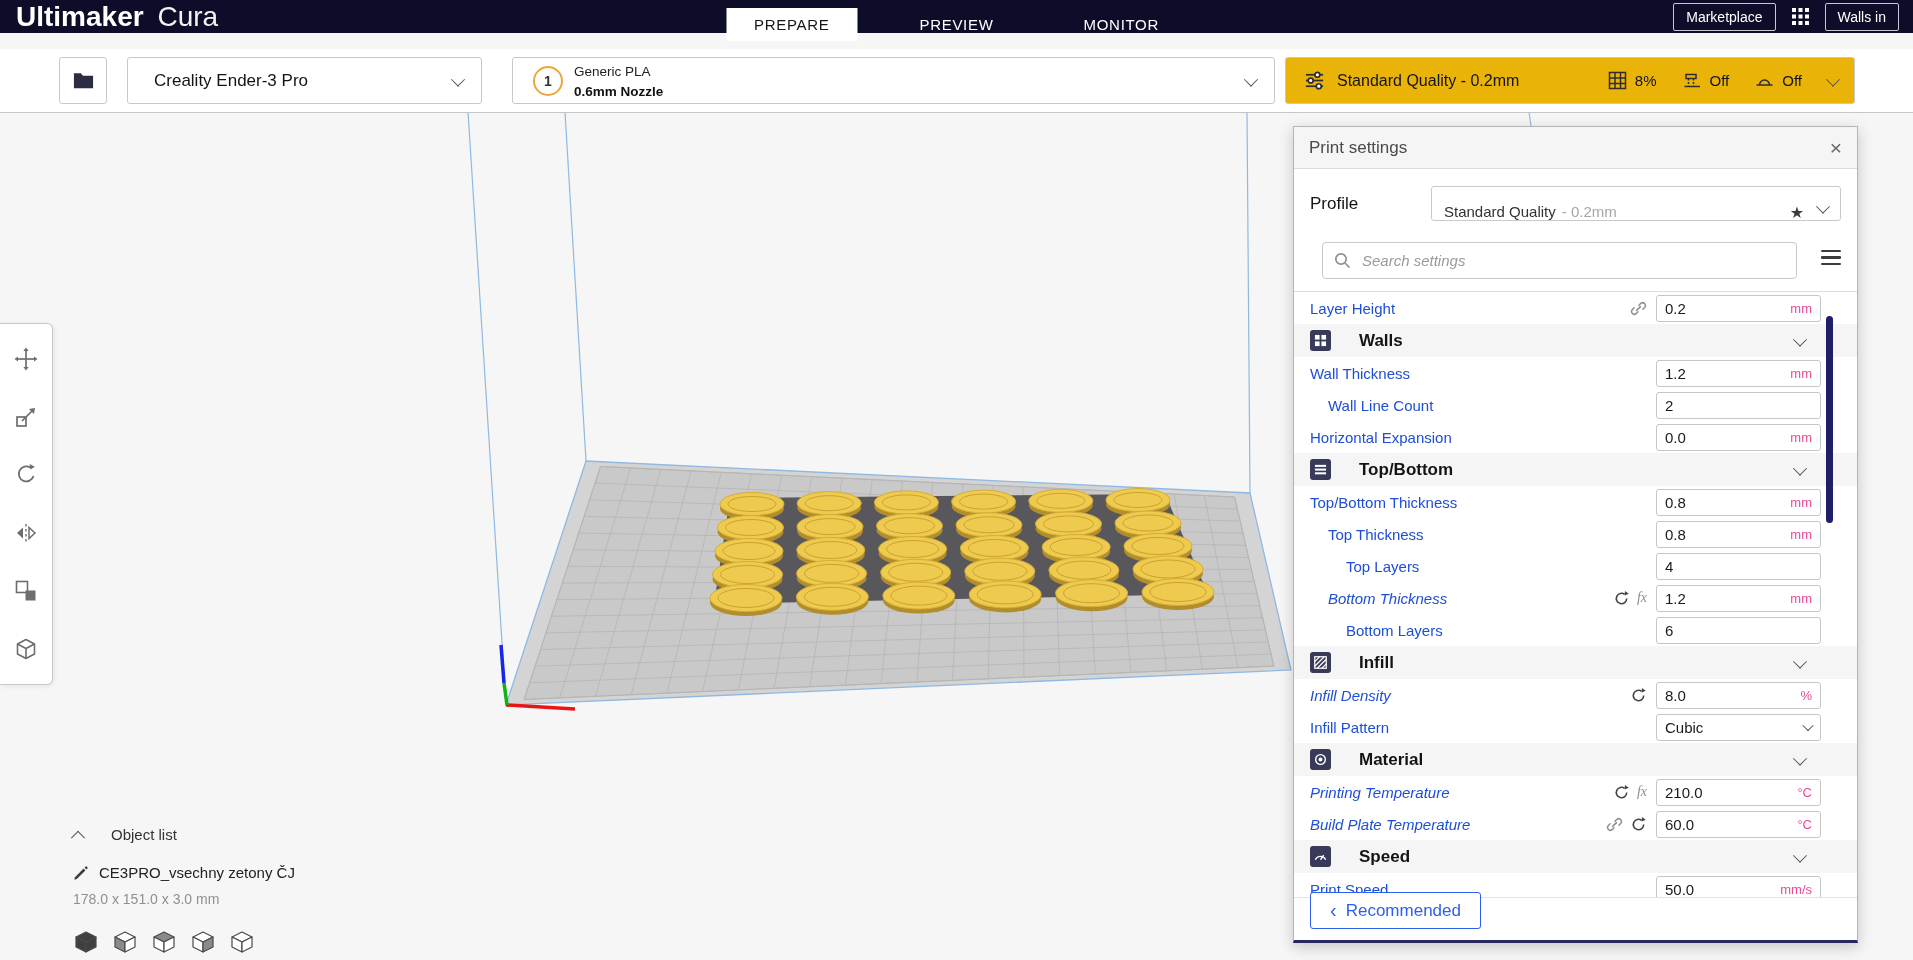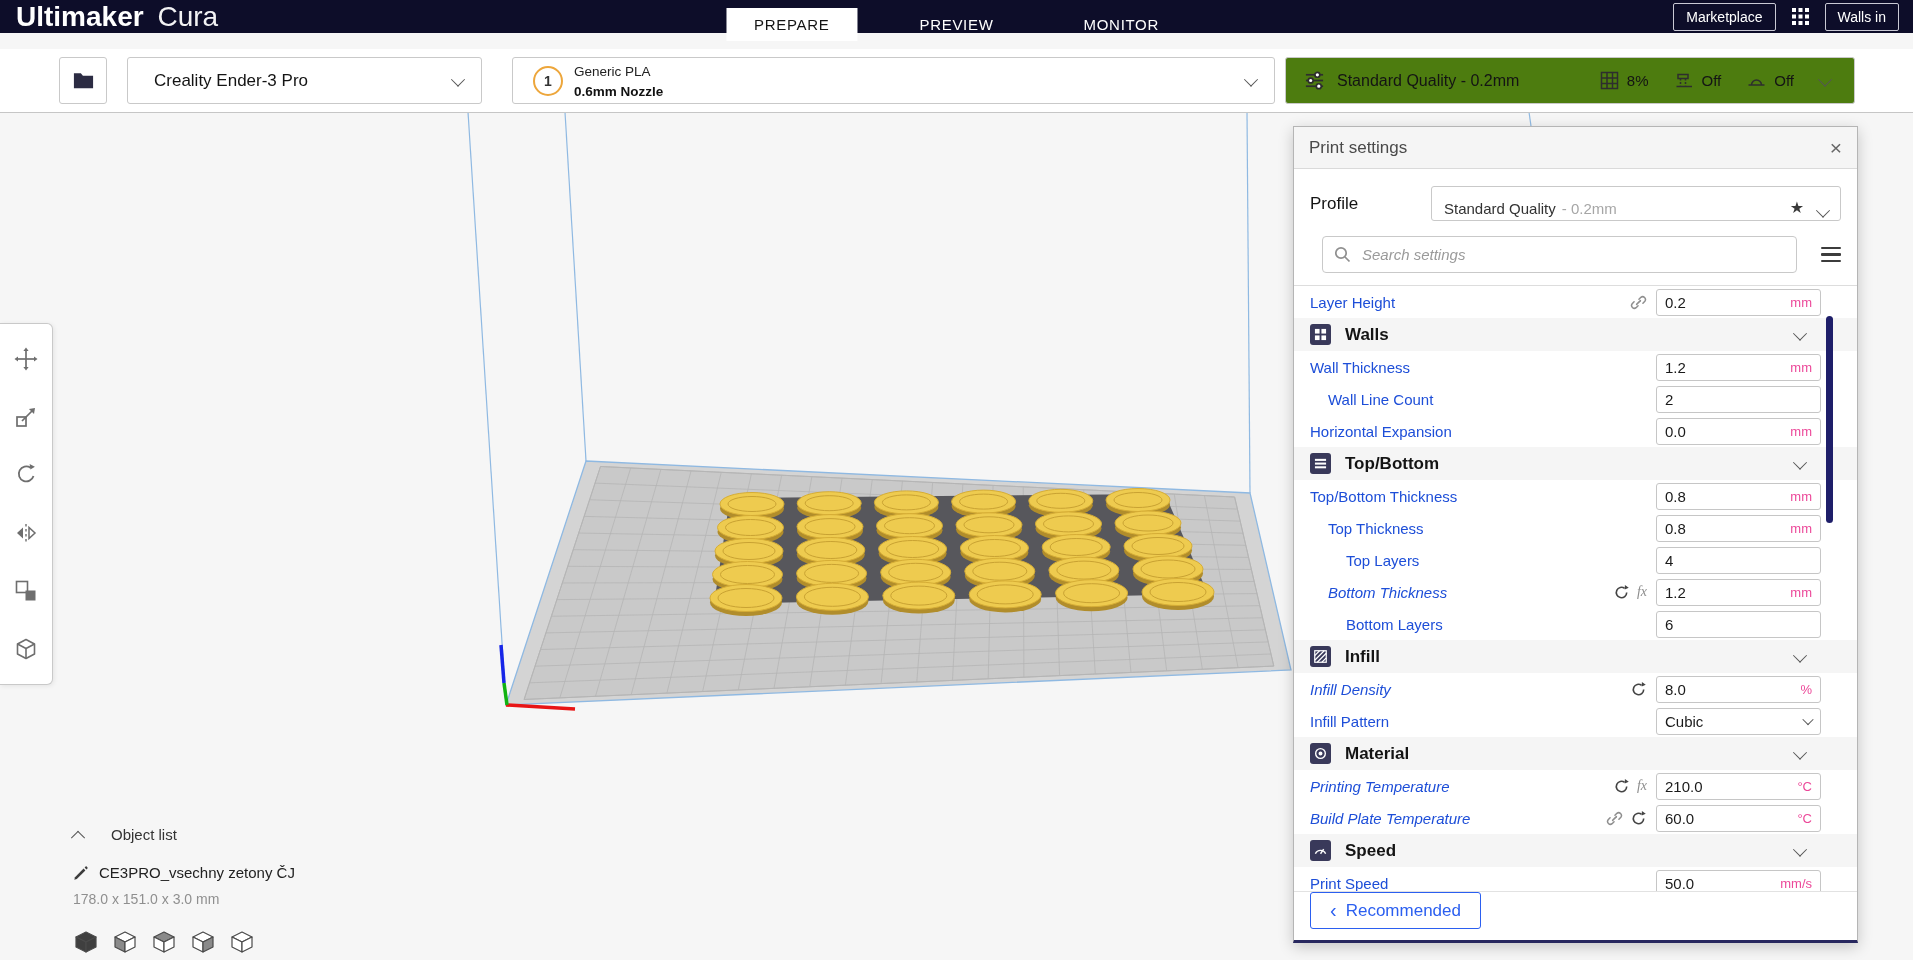--- a/index.html
+++ b/index.html
@@ -19,21 +19,21 @@
   .hbtn{border:1px solid #c9c9d4;color:#fff;font-size:14px;padding:5px 12px;border-radius:2px;background:transparent;}
 
   
   .config-bar{position:absolute;top:49px;left:0;width:100%;height:63px;background:#fff;
               border-bottom:1px solid #c6c6c6;z-index:30;}
   .cfg-box{position:absolute;top:8px;height:47px;background:#fff;border:1px solid #c9c9c9;
            border-radius:3px;box-sizing:border-box;display:flex;align-items:center;cursor:pointer;}
   #open-btn{left:59px;width:48px;justify-content:center;}
   #printer-select{left:127px;width:355px;}
   #material-select{left:512px;width:763px;}
-  #config-summary{left:1285px;width:570px;background:#4d7c0f;padding:0 24px 0 18px;}
+  #config-summary{left:1285px;width:570px;background:#eab308;padding:0 16px 0 18px;}
   .chev{width:9px;height:9px;border-right:1.8px solid #555;border-bottom:1.8px solid #555;
         display:inline-block;transform:rotate(45deg) translate(-1px,-1px);flex:none;}
   .chev.sm{width:7px;height:7px;}
   .printer-name{font-size:17px;color:#141414;margin-left:26px;}
   .box-chev{margin-left:auto;margin-right:18px;}
   .ext-badge{width:30px;height:30px;margin-left:20px;border-radius:50%;border:2px solid #eda63b;
              background:#fff;box-sizing:border-box;display:flex;align-items:center;justify-content:center;
              font-size:14px;font-weight:700;color:#333;flex:none;}
   .mat-text{margin-left:11px;line-height:1.25;}
   .mat-name{font-size:13.5px;color:#222;}
@@ -65,28 +65,28 @@
   .ps-panel{position:absolute;left:1293px;top:126px;width:565px;height:817px;box-sizing:border-box;
             background:#fff;border:1px solid #b5b5b5;border-bottom:3px solid #28285f;
             box-shadow:0 4px 14px rgba(0,0,0,.2);z-index:35;}
   .ps-header{height:42px;background:#f5f5f5;border-bottom:1px solid #dadada;display:flex;
              align-items:center;padding:0 15px;box-sizing:border-box;}
   .ps-title{font-size:17px;color:#4a4a4a;}
   .ps-close{margin-left:auto;font-size:21px;color:#666;line-height:1;cursor:pointer;}
   .profile-row{display:flex;align-items:center;margin:17px 16px 0 16px;}
   .profile-label{font-size:17px;color:#141414;width:121px;flex:none;}
   .profile-select{flex:1;height:35px;border:1px solid #c9c9c9;border-radius:3px;display:flex;
-                  align-items:flex-end;padding:3px 12px;box-sizing:border-box;cursor:pointer;}
+                  align-items:flex-start;padding:16px 12px;box-sizing:border-box;cursor:pointer;}
   .pv{font-size:15px;color:#333;}
   .pv-suffix{font-size:15px;color:#a6a6a6;margin-left:6px;}
   .star{margin-left:auto;font-size:16px;color:#3a3a3a;cursor:pointer;}
   .profile-select .chev{margin-left:14px;}
   .search-row{display:flex;align-items:center;margin:15px 16px 0 28px;}
   .search-box{width:528px;height:37px;border:1px solid #c9c9c9;border-radius:4px;display:flex;
-              align-items:center;padding:0 11px;box-sizing:border-box;background:#fff;}
+              align-items:center;padding:0 11px;box-sizing:border-box;background:#fff;margin-top:6px;}
   .search-box input{border:none;outline:none;flex:1;font-size:15px;color:#444;margin-left:9px;
                     background:transparent;font-family:inherit;}
   .search-box input::placeholder{color:#9a9a9a;font-style:italic;}
   .hamburger{margin-left:24px;display:flex;flex-direction:column;gap:4px;cursor:pointer;}
   .hamburger span{display:block;width:20px;height:2.4px;background:#3c3c3c;border-radius:1px;}
   .settings-list{margin-top:12px;border-top:1px solid #ddd;border-bottom:1px solid #e2e2e2;
                  height:605px;overflow:hidden;}
   .set-row{height:32px;display:flex;align-items:center;padding:0 36px 0 16px;box-sizing:border-box;}
   .set-label{flex:1;font-size:15px;color:#1d4ed8;white-space:nowrap;overflow:hidden;}
   .set-label.italic{font-style:italic;}
@@ -96,21 +96,21 @@
   .val-box{width:165px;height:27px;border:1px solid #c6c6c6;border-radius:3px;display:flex;
            align-items:center;padding:0 8px;box-sizing:border-box;background:#fff;flex:none;cursor:text;}
   .val{font-size:15px;color:#1a1a1a;}
   .unit{margin-left:auto;font-size:13px;color:#ec4899;}
   .val-box.dropdown{cursor:pointer;}
   .val-box.dropdown .chev{margin-left:auto;}
   .sec-row{height:33px;background:#f5f5f5;display:flex;align-items:center;
            padding:0 52px 0 16px;box-sizing:border-box;cursor:pointer;}
   .cat-ic{width:21px;height:21px;border-radius:3px;background:#39395a;display:flex;
           align-items:center;justify-content:center;flex:none;}
-  .sec-label{margin-left:14px;font-size:17px;font-weight:700;color:#141414;}
+  .sec-label{margin-left:28px;font-size:17px;font-weight:700;color:#141414;}
   .sec-row .chev{margin-left:auto;}
   .ps-scrollbar{position:absolute;right:24px;top:189px;width:7px;height:207px;background:#1e1e69;
                 border-radius:4px;cursor:grab;}
   .recommended-btn{position:absolute;left:16px;bottom:11px;width:171px;height:37px;border:1px solid #2b5ff0;
                    border-radius:3px;background:#fff;display:flex;align-items:center;justify-content:center;
                    gap:9px;color:#2b5ff0;font-size:17px;cursor:pointer;box-sizing:border-box;}
   .recommended-btn .back{font-size:20px;line-height:1;margin-top:-2px;}
 </style>
 </head>
 <body>

